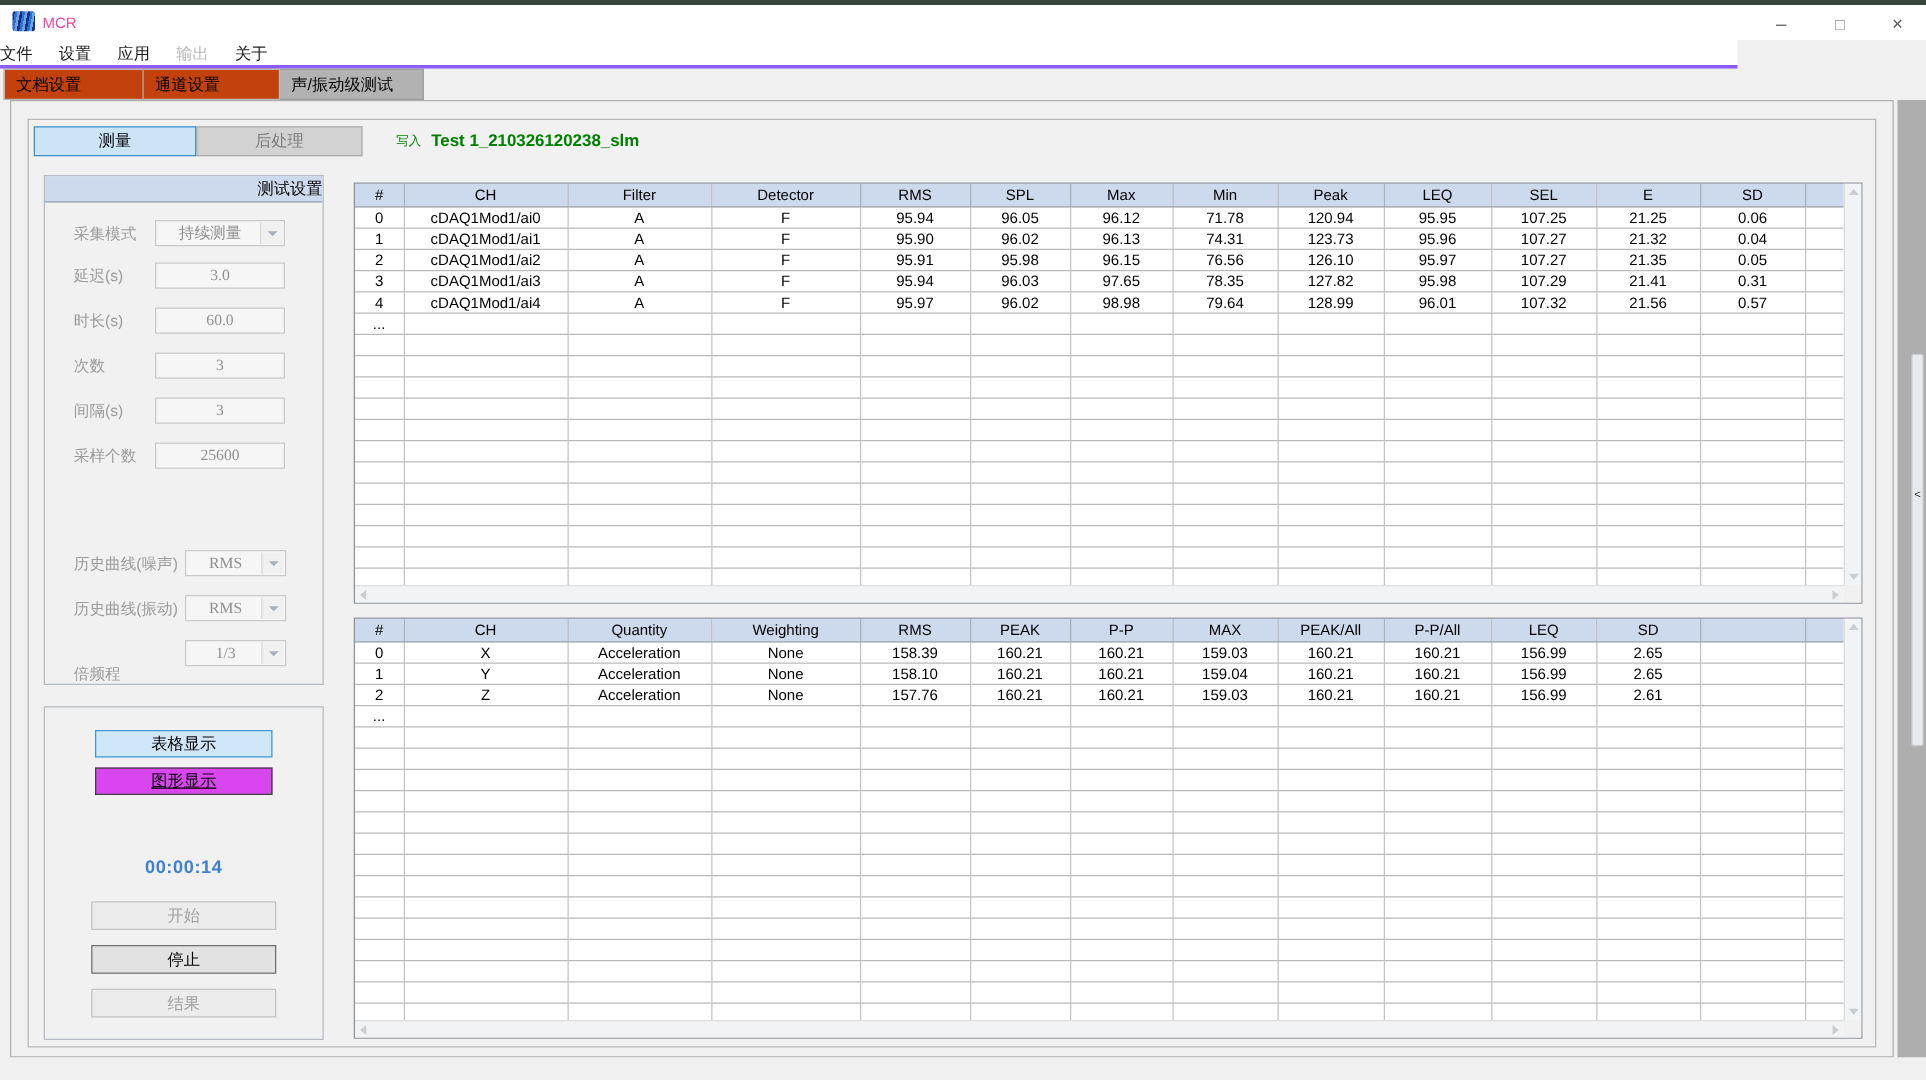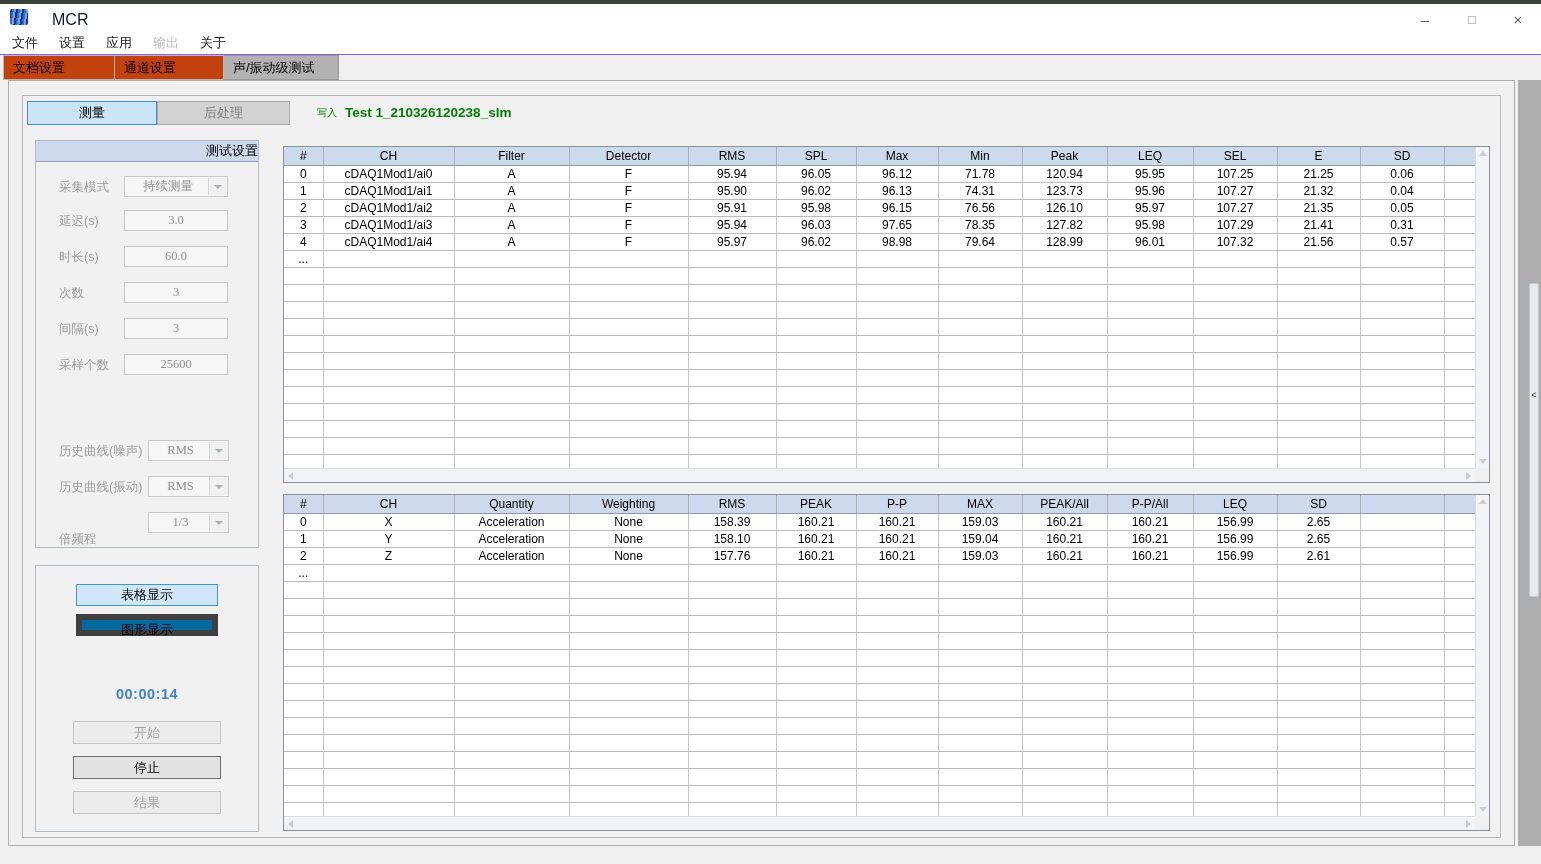--- a/index.html
+++ b/index.html
@@ -14,28 +14,28 @@
   }
   .abs { position: absolute; }
 
   
   .top-strip { left:0; top:0; width:1541px; height:4px; background:#39433c; }
 
   
   .titlebar { left:0; top:4px; width:1541px; height:28px; background:#ffffff; }
   .app-icon { left:10px; top:5px; width:18px; height:16px; border-radius:2px;
     background: repeating-linear-gradient(100deg, #16337f 0 2px, #2f6fd2 2px 4px, #6fa3e8 4px 6px); }
-  .app-title { left:52px; top:7px; font-size:16px; color:#0f172a; }
+  .app-title { left:34px; top:7px; font-size:12px; color:#ec4899; }
   .win-btn { top:4px; width:34px; height:24px; text-align:center; line-height:24px; color:#5a5a5a; font-size:15px; }
   .win-min { left:1408px; }
   .win-max { left:1455px; font-size:13px; color:#8a8a8a; }
   .win-close { left:1501px; }
 
   
-  .menubar { left:0; top:32px; width:1541px; height:23px; background:#ffffff; border-bottom:1px solid #8b5cf6; padding-left:12px; }
+  .menubar { left:0; top:32px; width:1390px; height:23px; background:#ffffff; border-bottom:3px solid #8b5cf6; }
   .menu-item { display:inline-block; margin-right:21px; font-size:13px; line-height:22px; color:#1a1a1a; }
   .menu-item.disabled { color:#b9b9b9; }
 
   
   .tabbar { left:0; top:55px; width:1541px; height:25px; background:#f0f0f0; }
   .tab { display:inline-block; height:25px; line-height:24px; padding-left:9px; font-size:13px;
     background:#c2410c; border:1px solid #b9b9b9; border-left:none; vertical-align:top; color:#000; }
   .tab:first-child { border-left:1px solid #b9b9b9; margin-left:3px; }
   .tab.active { background:#b2b2b2; border-color:#9a9a9a; }
 
@@ -67,21 +67,21 @@
   .combo-arrow { position:absolute; right:1px; top:1px; width:18px; height:17px; background:#f0f0f0;
     border-left:1px solid #d8d8d8; }
   .combo-arrow::after { content:""; position:absolute; left:5px; top:7px;
     border-left:4px solid transparent; border-right:4px solid transparent; border-top:4px solid #a7b1bb; }
 
   
   .group-display { left:35px; top:565px; width:224px; height:267px; }
   .btn-table { left:40px; top:18px; width:142px; height:22px; line-height:20px;
     background:#cfe7f8; border:1px solid #3f97d4; }
   .btn-graph { left:40px; top:48px; width:142px; height:22px; line-height:20px;
-    background:#0369a1; border:6px solid #404040; }
+    background:#d946ef; border:1px solid #404040;text-decoration:underline; }
   .timer { left:0; top:120px; width:222px; text-align:center; font-size:14.5px; font-weight:bold;
     color:var(--timer-blue); letter-spacing:0.5px; }
   .btn-start  { left:37px; top:155px; width:148px; height:23px; line-height:21px; background:#ececec; border:1px solid #c4c4c4; color:#a2a2a2; }
   .btn-stop   { left:37px; top:190px; width:148px; height:23px; line-height:21px; background:#e2e2e2; border:1px solid #6e6e6e; color:#000; }
   .btn-result { left:37px; top:225px; width:148px; height:23px; line-height:21px; background:#ececec; border:1px solid #c4c4c4; color:#a2a2a2; }
 
   
   .table-panel { background:#ffffff; border:1px solid #8b9099; }
   .panel-sound { left:283px; top:146px; width:1207px; height:337px; }
   .panel-vib   { left:283px; top:494px; width:1207px; height:337px; }

